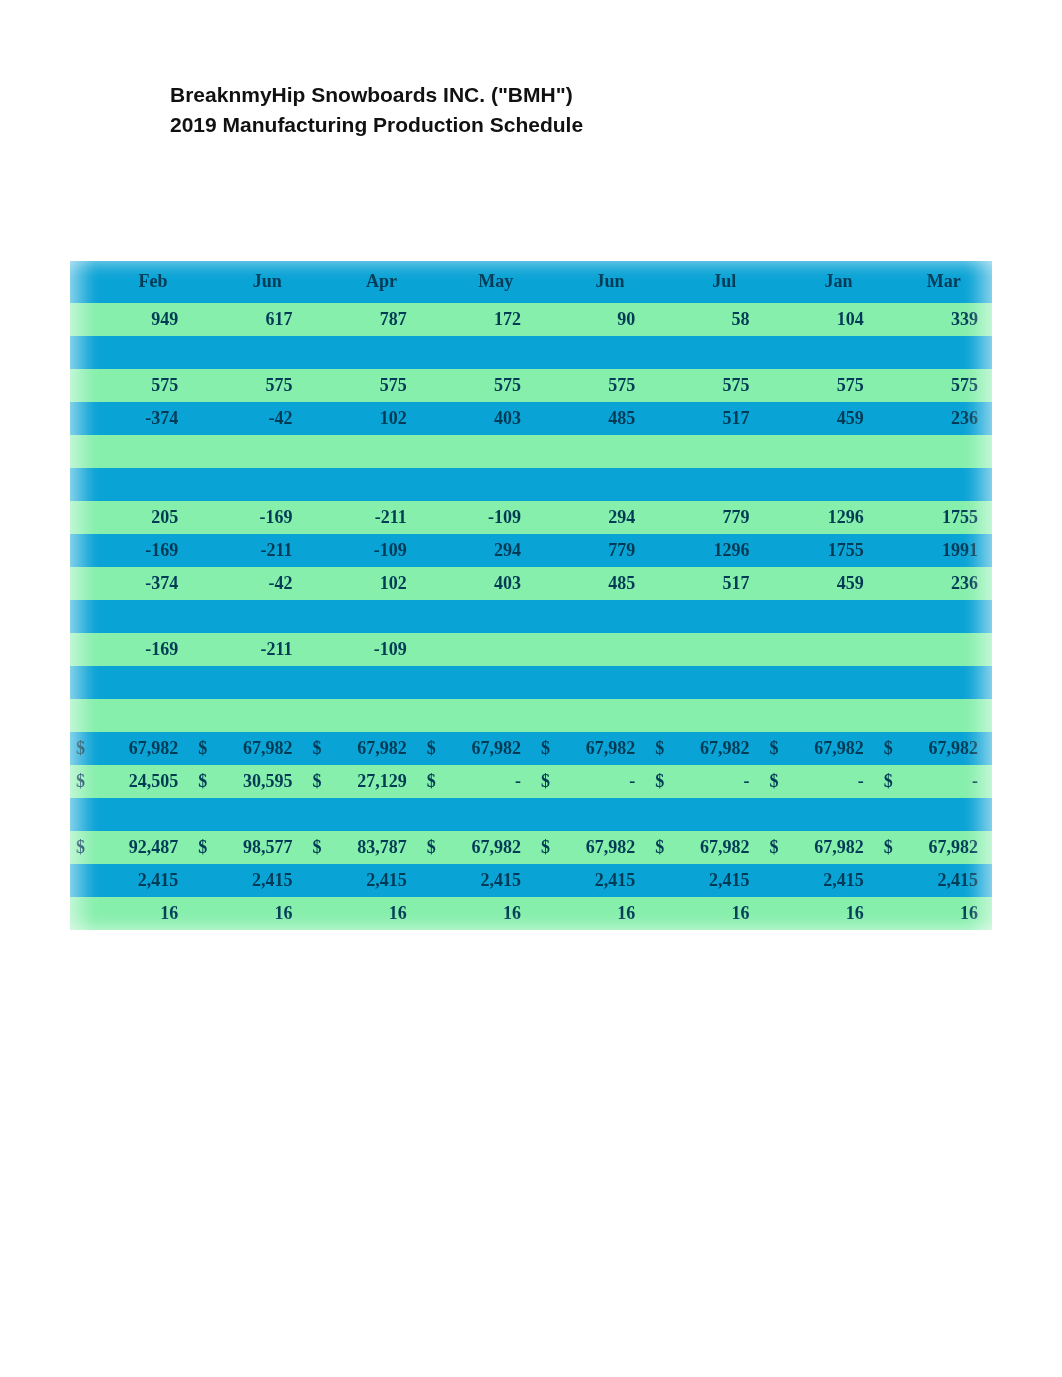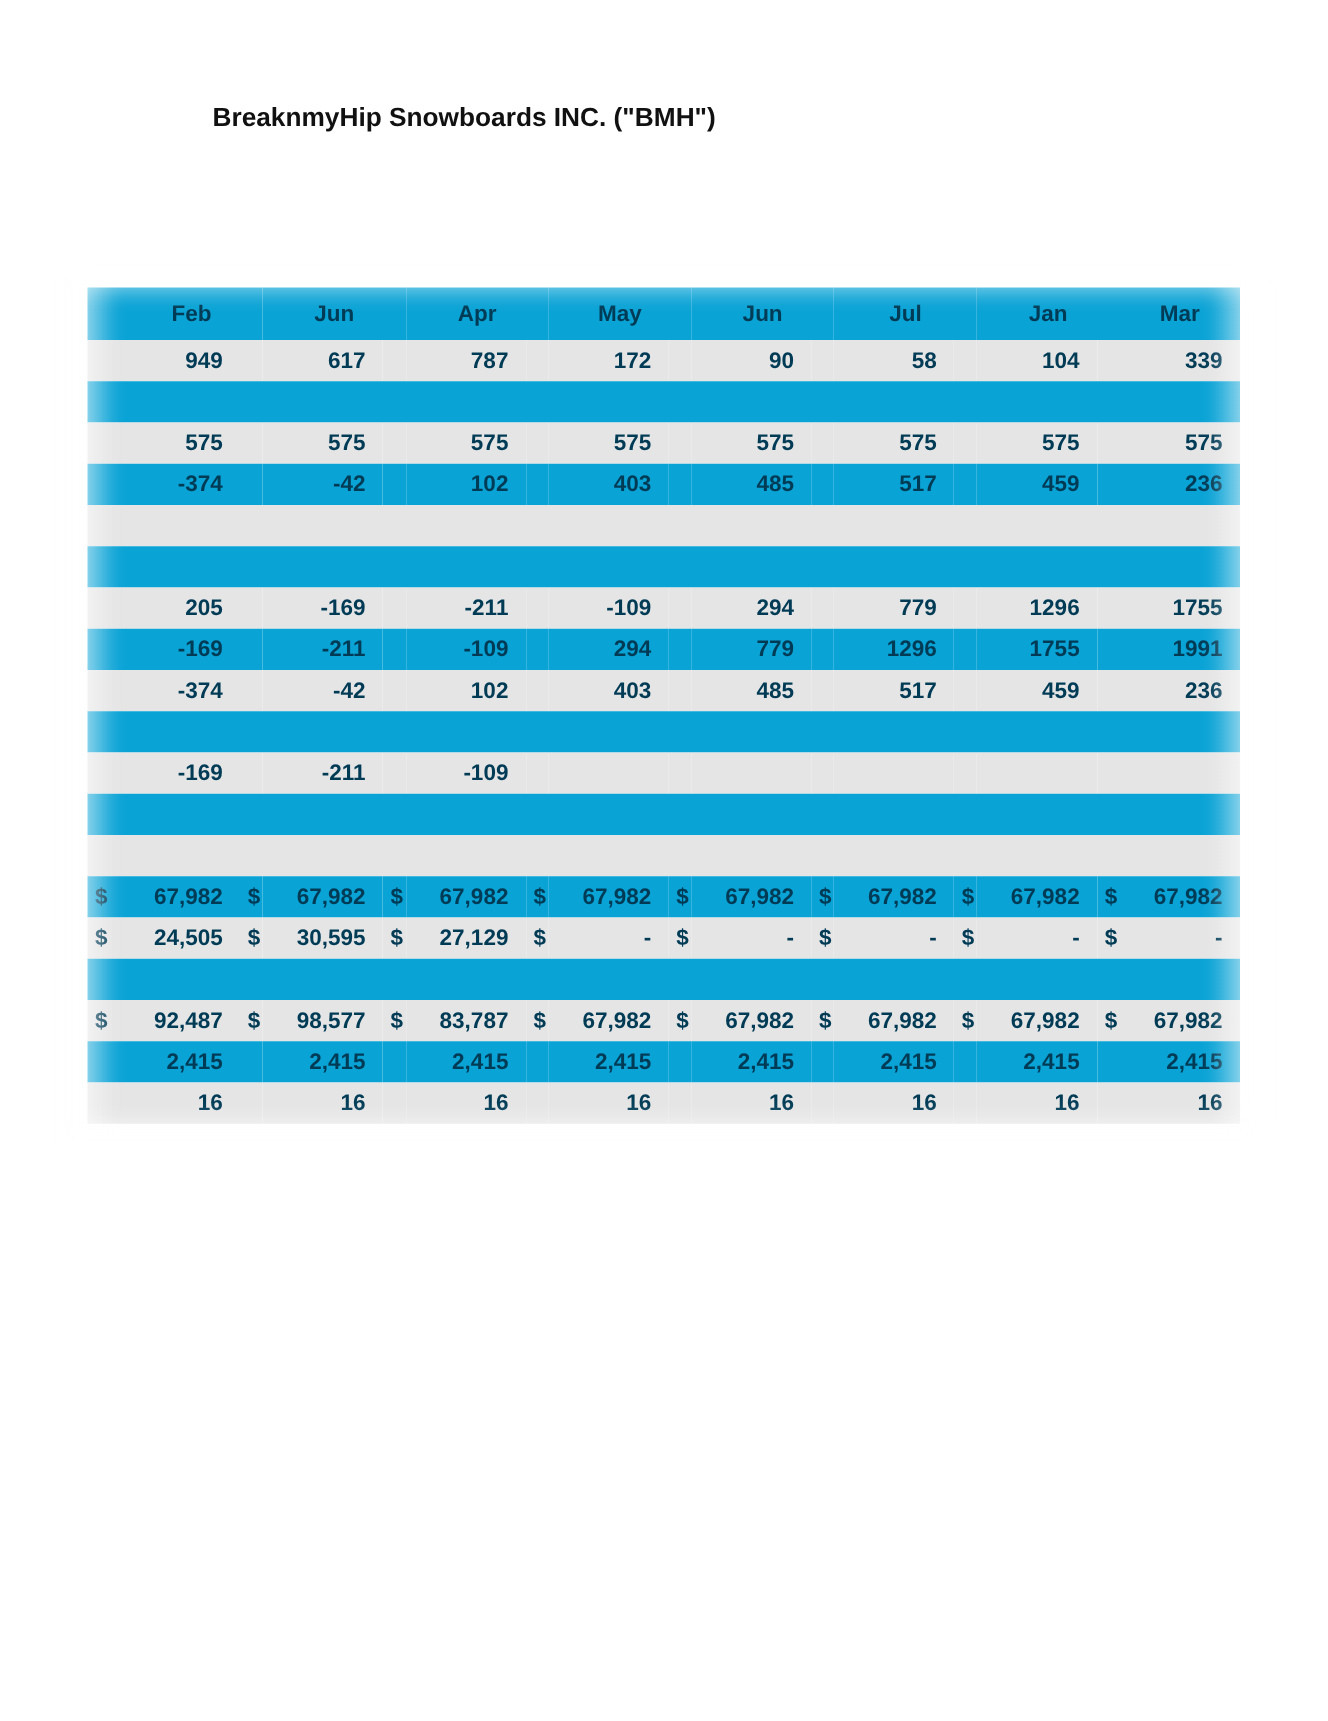--- a/index.html
+++ b/index.html
@@ -23,20 +23,21 @@
   }
   .title-line {
     font-size: 21px;
     font-weight: 700;
     color: #111;
     line-height: 1.45;
   }
   .table-area {
     position: relative;
     margin: 0 10px;
+    font-family: Liberation Serif, serif;
   }
   table {
     border-collapse: collapse;
     width: 100%;
     table-layout: fixed;
     font-weight: 700;
     font-size: 18px;
   }
   td, th {
     padding: 6px 6px;
@@ -48,21 +49,21 @@
   }
   td.dollar {
     width: 24px;
     text-align: left;
     padding-right: 0;
   }
   td.val {
     text-align: right;
     padding-right: 14px;
   }
-  tr.row-green { background: #e5e5e5; }
+  tr.row-green { background: #86efac; }
   tr.row-blue  { background: #0aa3d6; }
   .blur-edge-l, .blur-edge-r, .blur-edge-t, .blur-edge-b {
     position: absolute; pointer-events: none;
   }
   .blur-edge-l { left: -24px; top:-12px; bottom:-12px; width: 48px;
     background: linear-gradient(90deg, #fff 0%, rgba(255,255,255,0) 100%);
     filter: blur(6px);}
   .blur-edge-r { right:-24px; top:-12px; bottom:-12px; width:48px;
     background: linear-gradient(270deg, #fff 0%, rgba(255,255,255,0) 100%);
     filter: blur(6px);}
@@ -73,20 +74,21 @@
     background: linear-gradient(0deg, #fff 0%, rgba(255,255,255,0) 100%);
     filter: blur(6px);}
 </style>
 </head>
 <body>
 
 <div class="wrap">
 
   <div class="title-block">
     <div class="title-line">BreaknmyHip Snowboards INC. ("BMH")</div>
+    <div class="title-line">2019 Manufacturing Production Schedule</div>
   </div>
 
   <div class="table-area">
     <table>
       <colgroup>
         <col style="width:26px">
           <col>
           <col style="width:18px">
         <col>
           <col style="width:18px">

